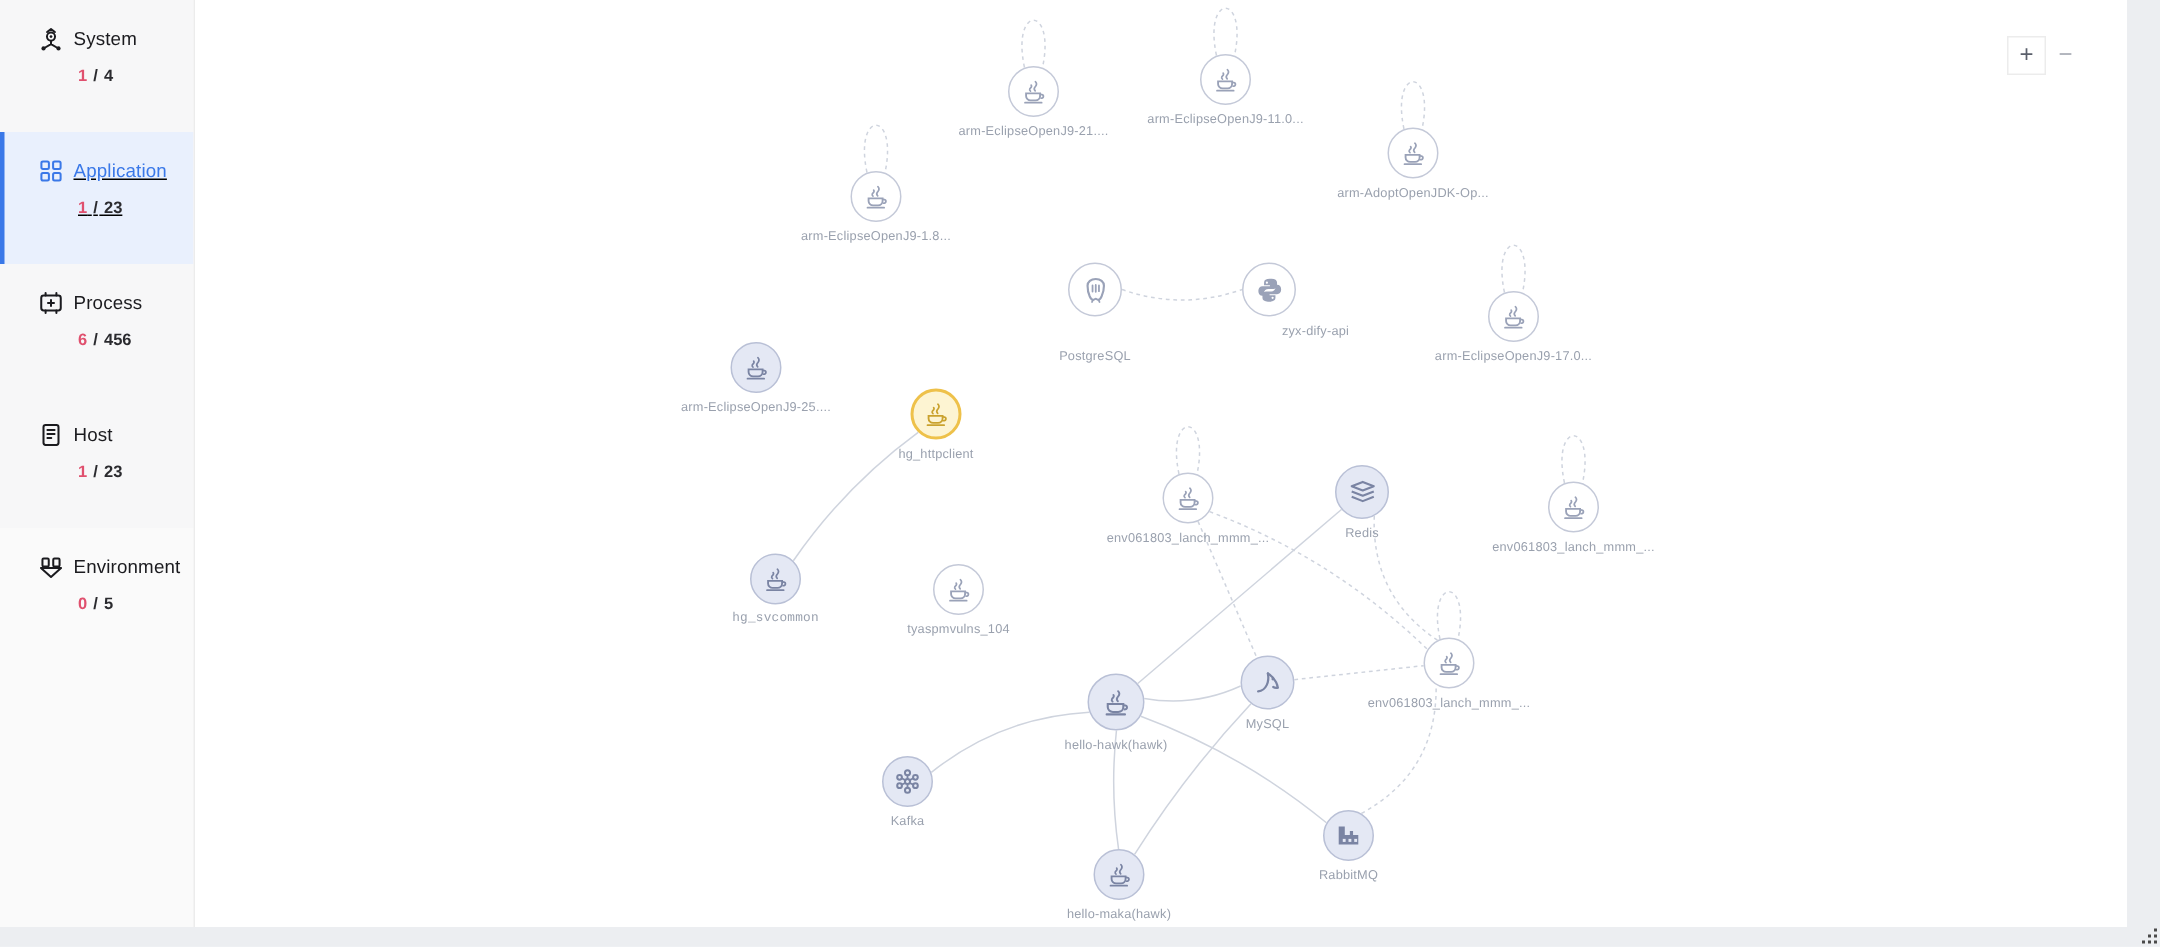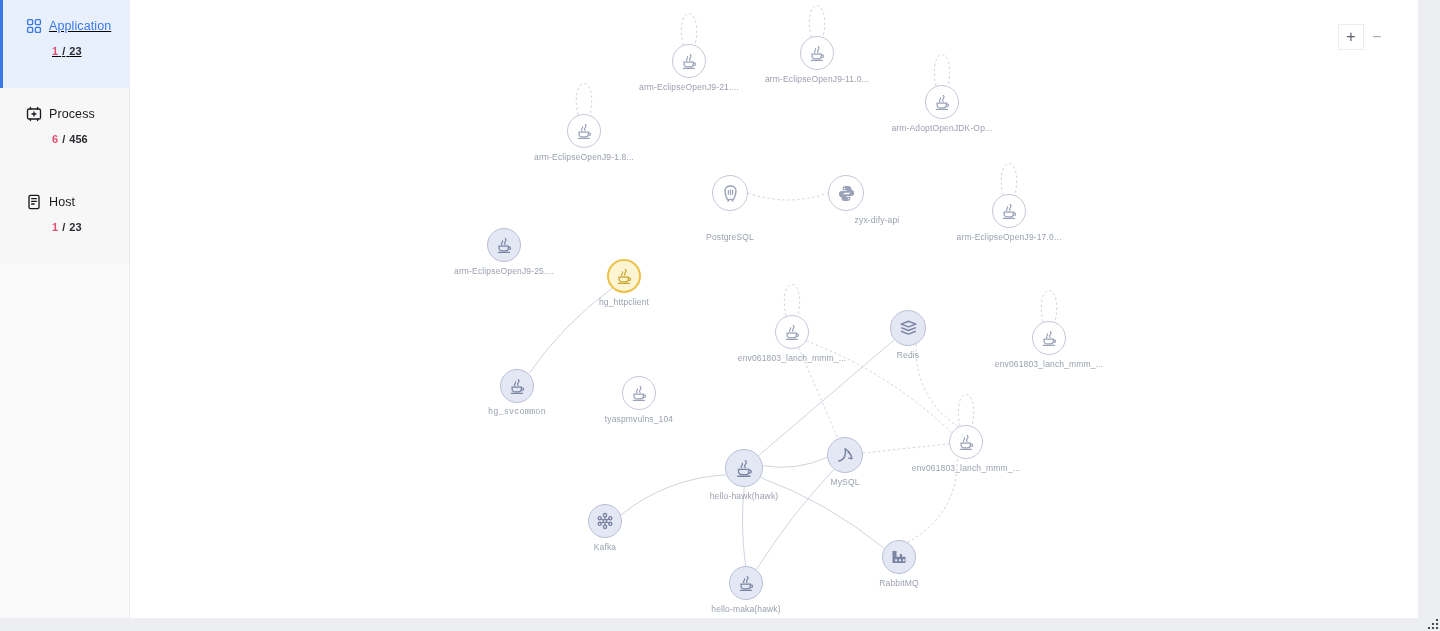--- a/index.html
+++ b/index.html
@@ -178,20 +178,36 @@
     background: #4a4a4a;
     width: 2px; height: 2px;
   }
 </style>
 </head>
 <body>
 
 <div id="app">
 
   <div id="sidebar">
+      <div class="side-item alt">
+        <div class="side-row">
+          <span class="side-ico">
+            <svg viewBox="0 0 16 16" width="16" height="16">
+              <circle cx="8" cy="6.4" r="2.7" fill="none" stroke="currentColor" stroke-width="1.3"></circle>
+              <circle cx="8" cy="6.4" r=".9" fill="currentColor"></circle>
+              <path d="M8 9.1v2.3M8 11.4L3.6 14M8 11.4L12.4 14" stroke="currentColor" stroke-width="1.3" stroke-linecap="round"></path>
+              <circle cx="3" cy="14.3" r="1.4" fill="currentColor"></circle>
+              <circle cx="13" cy="14.3" r="1.4" fill="currentColor"></circle>
+              <path d="M5.4 3.4L8 1.3l2.6 2.1" fill="none" stroke="currentColor" stroke-width="1.3" stroke-linecap="round" stroke-linejoin="round"></path>
+            </svg>
+          </span>
+          <span class="side-label">System</span>
+        </div>
+        <div class="side-count"><span class="bad">1</span> <span class="sep">/</span> <span>4</span></div>
+      </div>
       <div class="side-item active">
         <div class="side-row">
           <span class="side-ico">
             <svg viewBox="0 0 16 16" width="16" height="16">
               <rect x="1.6" y="1.6" width="5" height="5" rx="1" fill="none" stroke="currentColor" stroke-width="1.35"></rect>
               <rect x="9.4" y="1.6" width="5" height="5" rx="1" fill="none" stroke="currentColor" stroke-width="1.35"></rect>
               <rect x="1.6" y="9.4" width="5" height="5" rx="1" fill="none" stroke="currentColor" stroke-width="1.35"></rect>
               <rect x="9.4" y="9.4" width="5" height="5" rx="1" fill="none" stroke="currentColor" stroke-width="1.35"></rect>
             </svg>
           </span>
@@ -216,20 +232,33 @@
         <div class="side-row">
           <span class="side-ico">
             <svg viewBox="0 0 16 16" width="16" height="16">
               <rect x="3" y="1.4" width="10" height="13.2" rx="1.4" fill="none" stroke="currentColor" stroke-width="1.35"></rect>
               <path d="M5.6 4.6h4.8M5.6 7.3h4.8M5.6 10h2.6" stroke="currentColor" stroke-width="1.3" stroke-linecap="round"></path>
             </svg>
           </span>
           <span class="side-label">Host</span>
         </div>
         <div class="side-count"><span class="bad">1</span> <span class="sep">/</span> <span>23</span></div>
+      </div>
+      <div class="side-item">
+        <div class="side-row">
+          <span class="side-ico">
+            <svg viewBox="0 0 16 16" width="16" height="16">
+              <rect x="2.3" y="2.4" width="4.2" height="5.2" rx=".8" fill="none" stroke="currentColor" stroke-width="1.35"></rect>
+              <rect x="9.5" y="2.4" width="4.2" height="5.2" rx=".8" fill="none" stroke="currentColor" stroke-width="1.35"></rect>
+              <path d="M1.3 8.6h13.4L8 14.6z" fill="none" stroke="currentColor" stroke-width="1.35" stroke-linejoin="round"></path>
+            </svg>
+          </span>
+          <span class="side-label">Environment</span>
+        </div>
+        <div class="side-count"><span class="bad">0</span> <span class="sep">/</span> <span>5</span></div>
       </div>
     </div>
 
   <div id="canvas">
     <svg id="graph-svg">
         <path d="M553 45 C544 3 574 3 565 45" fill="none" stroke="#cfd4de" stroke-width="1" stroke-dasharray="2.5 2.5"></path>
         <path d="M681 37 C672 -5 702 -5 693 37" fill="none" stroke="#cfd4de" stroke-width="1" stroke-dasharray="2.5 2.5"></path>
         <path d="M806 86 C797 44 827 44 818 86" fill="none" stroke="#cfd4de" stroke-width="1" stroke-dasharray="2.5 2.5"></path>
         <path d="M448 115 C439 73 469 73 460 115" fill="none" stroke="#cfd4de" stroke-width="1" stroke-dasharray="2.5 2.5"></path>
         <path d="M873 195 C864 153 894 153 885 195" fill="none" stroke="#cfd4de" stroke-width="1" stroke-dasharray="2.5 2.5"></path>

